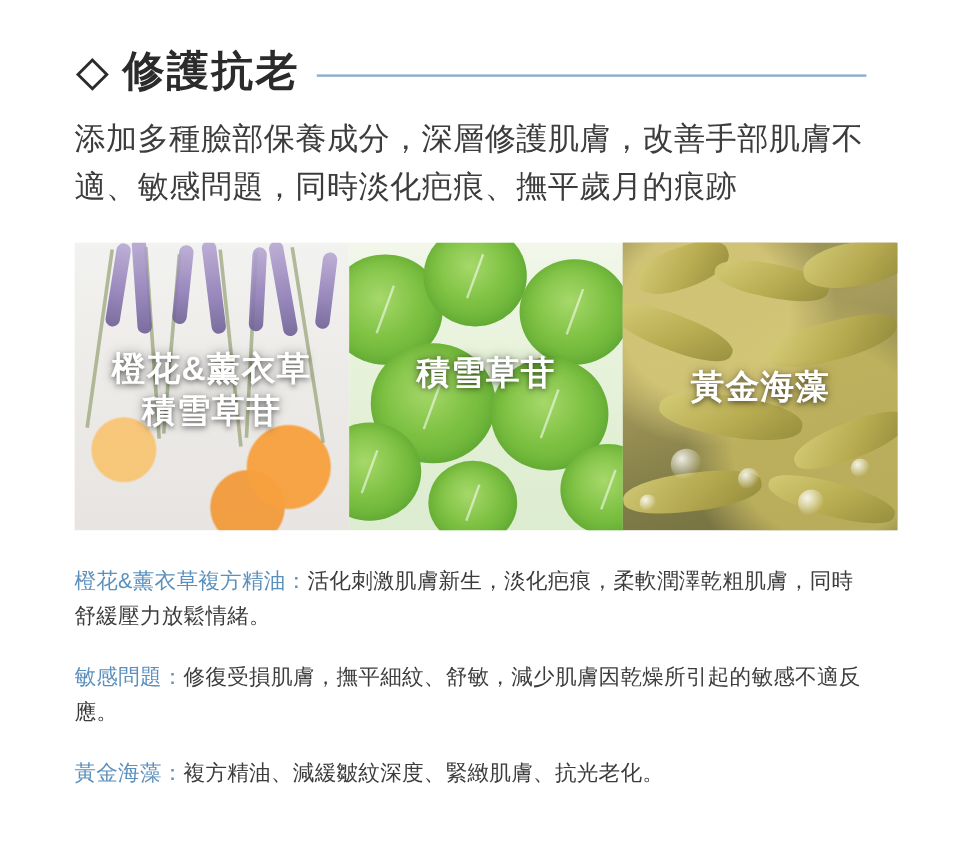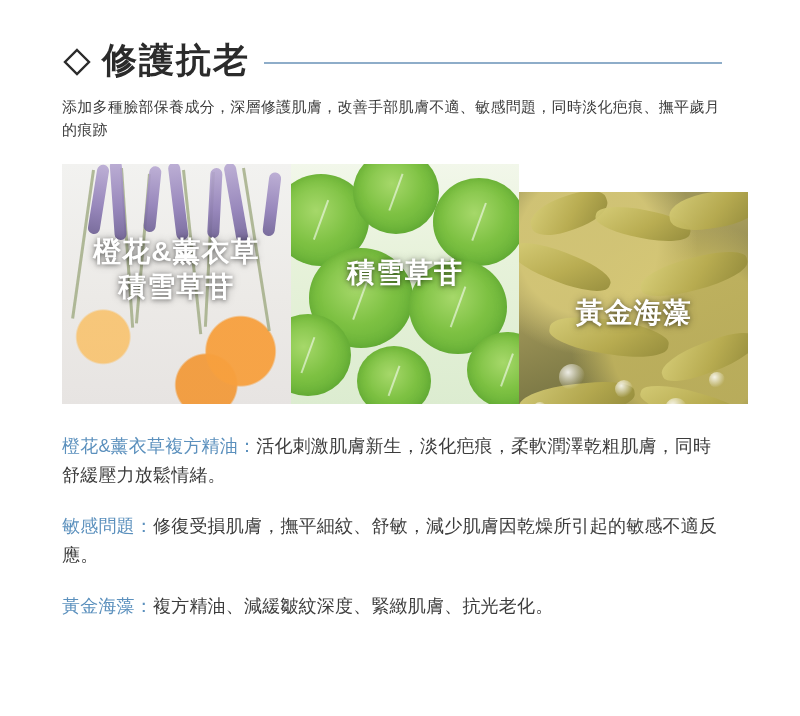--- a/index.html
+++ b/index.html
@@ -51,21 +51,21 @@
     height: 0;
     border-top: 2px solid #7a9fc0;
     margin-left: 14px;
     margin-top: 6px;
     opacity: .85;
   }
 
   
   .intro {
     margin-top: 18px;
-    font-size: 15px;
+    font-size: 26px;
     line-height: 1.55;
     letter-spacing: .3px;
     color: #3c3c3c;
     max-width: 660px;
   }
 
   
   .image-band {
     margin-top: 22px;
     display: flex;
@@ -84,21 +84,21 @@
     right: 0;
     text-align: center;
     color: #ffffff;
     font-size: 28px;
     font-weight: bold;
     letter-spacing: 1px;
     line-height: 1.28;
     text-shadow: 0 1px 4px rgba(0,0,0,.45), 0 0 10px rgba(0,0,0,.3);
     z-index: 3;
   }
-  .cell-1 .caption { top: 70px; }
+  .cell-1 .caption { top: 88px; }
   .cell-2 .caption { top: 91px; }
   .cell-3 .caption { top: 103px; }
 
   
   .cell-1 {
     background:
       radial-gradient(circle at 78% 78%, rgba(247,160,62,.95) 0 34px, rgba(247,160,62,0) 36px),
       radial-gradient(circle at 63% 92%, rgba(243,146,40,.85) 0 30px, rgba(243,146,40,0) 32px),
       radial-gradient(circle at 18% 72%, rgba(250,190,95,.8) 0 26px, rgba(250,190,95,0) 28px),
       linear-gradient(180deg, #f2f2f0 0%, #eceae7 55%, #e7e4e2 100%);
@@ -137,21 +137,20 @@
     background: rgba(255,255,255,.55);
     transform: translate(-50%,-50%) rotate(20deg);
   }
 
   
   .cell-3 {
     background:
       radial-gradient(circle at 30% 25%, rgba(214,200,120,.9) 0 70px, rgba(214,200,120,0) 110px),
       radial-gradient(circle at 75% 70%, rgba(197,183,96,.85) 0 80px, rgba(197,183,96,0) 120px),
       linear-gradient(160deg, #8f8a52 0%, #a79c5c 35%, #7f7b47 70%, #6e6b3d 100%);
-    margin-top: 28px;
   }
   .weed {
     position: absolute;
     border-radius: 50% 40% 50% 40%;
     background: linear-gradient(135deg, #d8cf7a, #b7ab4f 55%, #8f8738);
     opacity: .92;
   }
   .bubble {
     position: absolute;
     border-radius: 50%;

